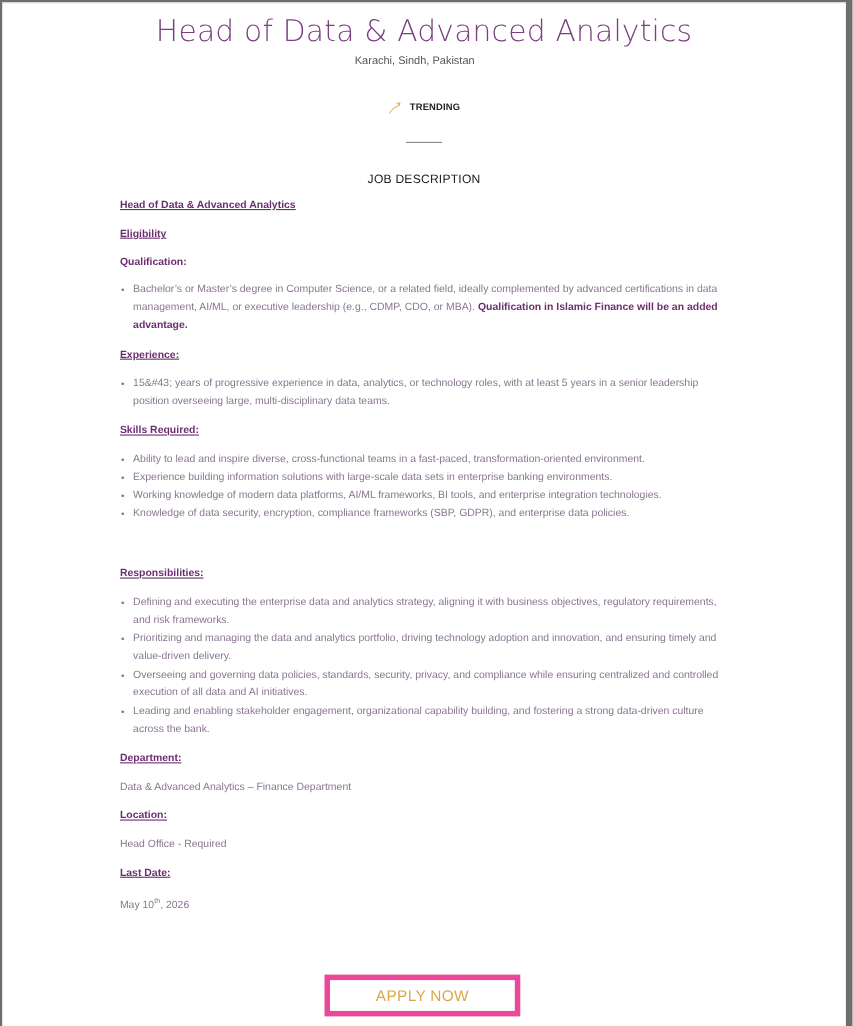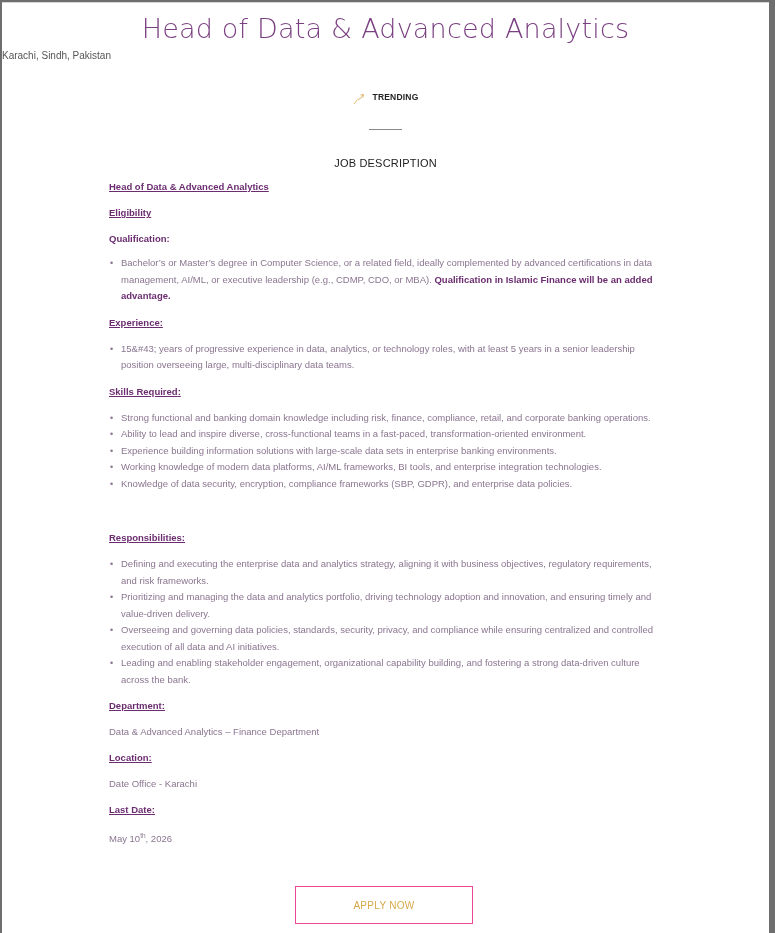--- a/index.html
+++ b/index.html
@@ -17,21 +17,21 @@
     .title {
       position: absolute; left: 0; right: 0; top: 10px;
       text-align: center;
       font-family: "DejaVu Sans", sans-serif;
       font-weight: 200;
       font-size: 27px; letter-spacing: 0.2px;
       color: #7a3f80;
     }
     .subtitle {
       position: absolute; left: 0; right: 17px; top: 47px;
-      text-align: left; font-size: 10px; color: #555555;
+      text-align: center; font-size: 10px; color: #555555;
     }
     .trending {
       position: absolute; left: 0; right: 0; top: 88px;
       display: flex; justify-content: center; align-items: center; gap: 8px;
     }
     .trending-icon { width: 12px; height: 12px; display: inline-block; }
     .trending-label { font-size: 8.5px; font-weight: bold; color: #222222; letter-spacing: 0.2px; }
     .divider {
       position: absolute; left: 367px; top: 126px; width: 33px; height: 1px; background: #888888;
     }
@@ -53,22 +53,22 @@
     li {
       position: relative; line-height: 16.5px; margin: 0;
     }
     li::before {
       content: "\2022"; position: absolute; left: -11px; top: 0; color: #8a7590; font-size: 9px;
     }
     .strong { font-weight: bold; color: #6b2d70; }
     .para { line-height: 16px; height: 26px; }
     .apply {
       position: absolute; left: 293px; top: 883px; width: 178px; height: 38px;
-      border: 1px solid #ec4899; background: #fff;
-      color: #d7a94a; font-size: 10px; letter-spacing: 0.3px;
+      border: 5px solid #ec4899; background: #fff;
+      color: #d7a94a; font-size: 14px; letter-spacing: 0.3px;
       display: flex; align-items: center; justify-content: center;
       cursor: pointer; box-sizing: border-box;
     }
   </style>
 </head>
 <body>
 
 <div class="page">
   <div class="title">Head of Data &amp; Advanced Analytics</div>
   <div class="subtitle">Karachi, Sindh, Pakistan</div>
@@ -97,39 +97,38 @@
       </li>
     </ul>
 
     <div class="heading">Experience:</div>
     <ul style="margin-bottom:10px;">
       <li>15&amp;#43; years of progressive experience in data, analytics, or technology roles, with at least 5 years in a senior leadership position overseeing large, multi-disciplinary data teams.</li>
     </ul>
 
     <div class="heading"><span>Skills Required</span><span class="skills-colon">:</span></div>
     <ul style="margin-bottom:38px;">
-      <li>Strong functional and banking domain knowledge including risk, finance, compliance, retail, and corporate banking operations.</li>
       <li>Ability to lead and inspire diverse, cross-functional teams in a fast-paced, transformation-oriented environment.</li>
       <li>Experience building information solutions with large-scale data sets in enterprise banking environments.</li>
       <li>Working knowledge of modern data platforms, AI/ML frameworks, BI tools, and enterprise integration technologies.</li>
       <li>Knowledge of data security, encryption, compliance frameworks (SBP, GDPR), and enterprise data policies.</li>
     </ul>
 
     <div class="heading">Responsibilities:</div>
     <ul style="margin-bottom:10px;">
       <li>Defining and executing the enterprise data and analytics strategy, aligning it with business objectives, regulatory requirements, and risk frameworks.</li>
       <li>Prioritizing and managing the data and analytics portfolio, driving technology adoption and innovation, and ensuring timely and value-driven delivery.</li>
       <li>Overseeing and governing data policies, standards, security, privacy, and compliance while ensuring centralized and controlled execution of all data and AI initiatives.</li>
       <li>Leading and enabling stakeholder engagement, organizational capability building, and fostering a strong data-driven culture across the bank.</li>
     </ul>
 
     <div class="heading">Department:</div>
     <div class="para">Data &amp; Advanced Analytics – Finance Department</div>
 
     <div class="heading">Location:</div>
-    <div class="para">Date Office - Karachi</div>
+    <div class="para">Head Office - Required</div>
 
     <div class="heading">Last Date:</div>
     <div class="para"><span>May 10</span><sup style="font-size:6.5px">th</sup><span>, 2026</span></div>
   </div>
 
   <div class="apply">APPLY NOW</div>
 </div>
 
 </body></html>

